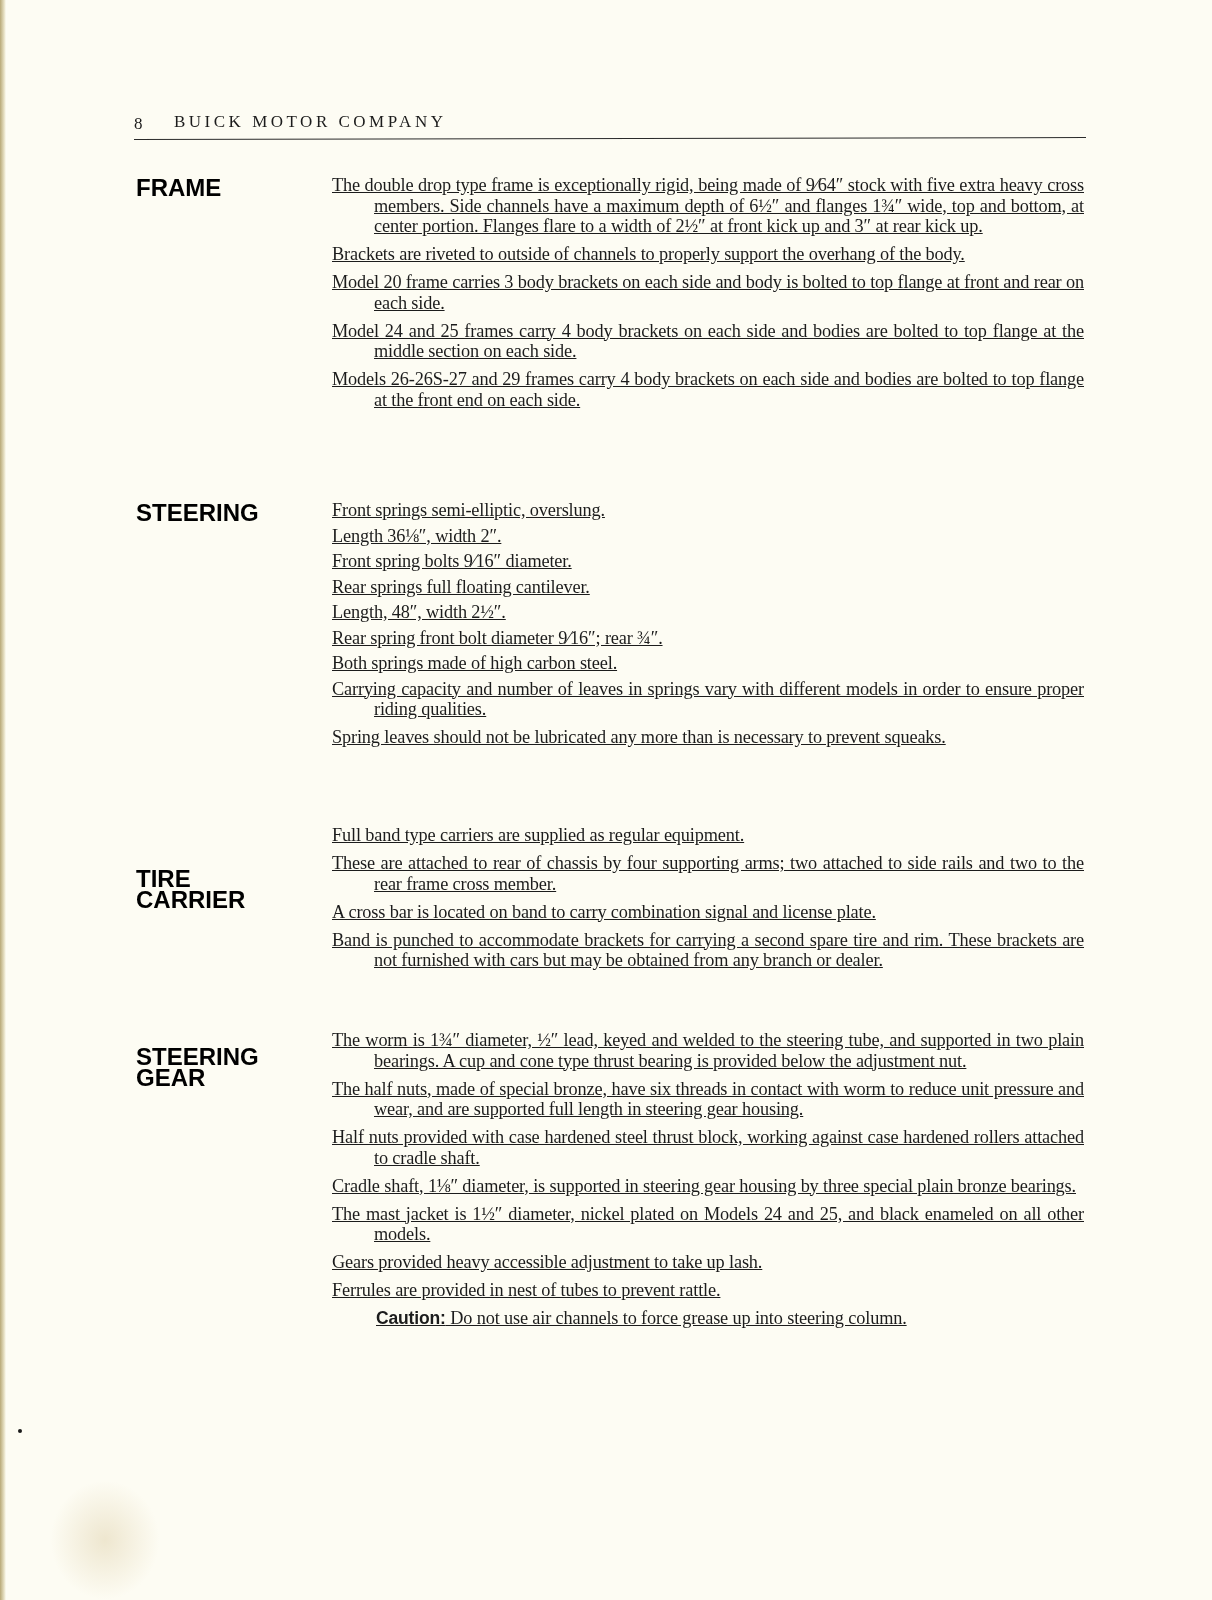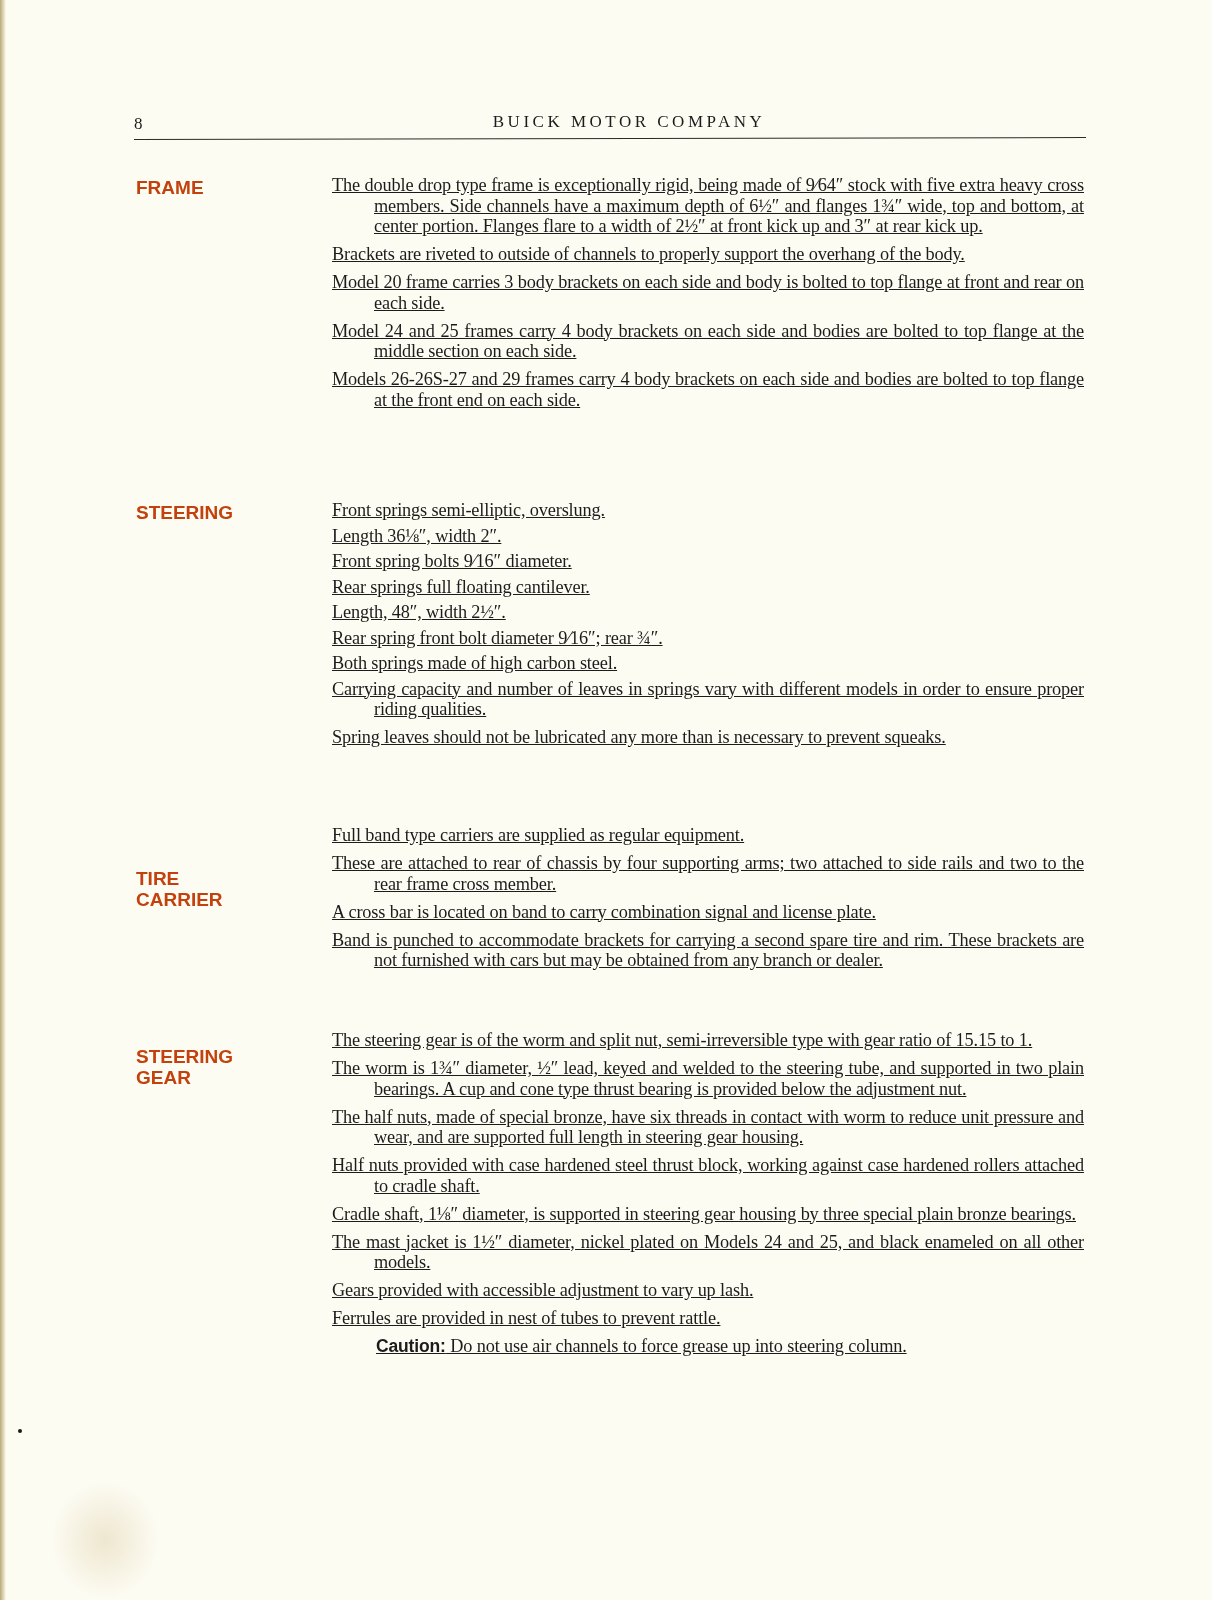--- a/index.html
+++ b/index.html
@@ -39,21 +39,20 @@
     position: absolute;
     left: 0;
     top: 2px;
     font-size: 17px;
   }
   .running-title {
     position: absolute;
     left: 0;
     right: 0;
     top: 0;
-    text-align: center;
     font-size: 17px;
     letter-spacing: 3.5px;
     padding-left: 40px;
   }
   .header-rule {
     position: absolute;
     left: 134px;
     top: 139px;
     width: 952px;
     height: 1px;
@@ -66,23 +65,23 @@
     left: 136px;
     width: 960px;
   }
   .section-label {
     position: absolute;
     left: 0;
     top: 0;
     width: 180px;
     font-family: "Liberation Sans", "DejaVu Sans", sans-serif;
     font-weight: bold;
-    font-size: 19px;
+    font-size: 24px;
     line-height: 21px;
-    color: #c2410c;
+    color: #000000;
     white-space: pre-line;
   }
   .paras {
     position: absolute;
     left: 196px;
     top: 0;
     width: 752px;
     text-decoration: underline;
   }
   .para {
@@ -155,23 +154,22 @@
     <p class="para">These are attached to rear of chassis by four supporting arms; two attached to side rails and two to the rear frame cross member.</p>
     <p class="para">A cross bar is located on band to carry combination signal and license plate.</p>
     <p class="para">Band is punched to accommodate brackets for carrying a second spare tire and rim.  These brackets are not furnished with cars but may be obtained from any branch or dealer.</p>
   </div>
 </div>
 
 <div class="section" style="top:1030px;">
   <div class="section-label" style="top:16px;">STEERING
 GEAR</div>
   <div class="paras">
-    <p class="para">The steering gear is of the worm and split nut, semi-irreversible type with gear ratio of 15.15 to 1.</p>
     <p class="para">The worm is 1¾″ diameter, ½″ lead, keyed and welded to the steering tube, and supported in two plain bearings.  A cup and cone type thrust bearing is provided below the adjustment nut.</p>
     <p class="para">The half nuts, made of special bronze, have six threads in contact with worm to reduce unit pressure and wear, and are supported full length in steering gear housing.</p>
     <p class="para">Half nuts provided with case hardened steel thrust block, working against case hardened rollers attached to cradle shaft.</p>
     <p class="para">Cradle shaft, 1⅛″ diameter, is supported in steering gear housing by three special plain bronze bearings.</p>
     <p class="para">The mast jacket is 1½″ diameter, nickel plated on Models 24 and 25, and black enameled on all other models.</p>
-    <p class="para">Gears provided with accessible adjustment to vary up lash.</p>
+    <p class="para">Gears provided heavy accessible adjustment to take up lash.</p>
     <p class="para">Ferrules are provided in nest of tubes to prevent rattle.</p>
     <p class="para"><span class="caution-label">Caution:</span><span> Do not use air channels to force grease up into steering column.</span></p>
   </div>
 </div>
 
 </body></html>

